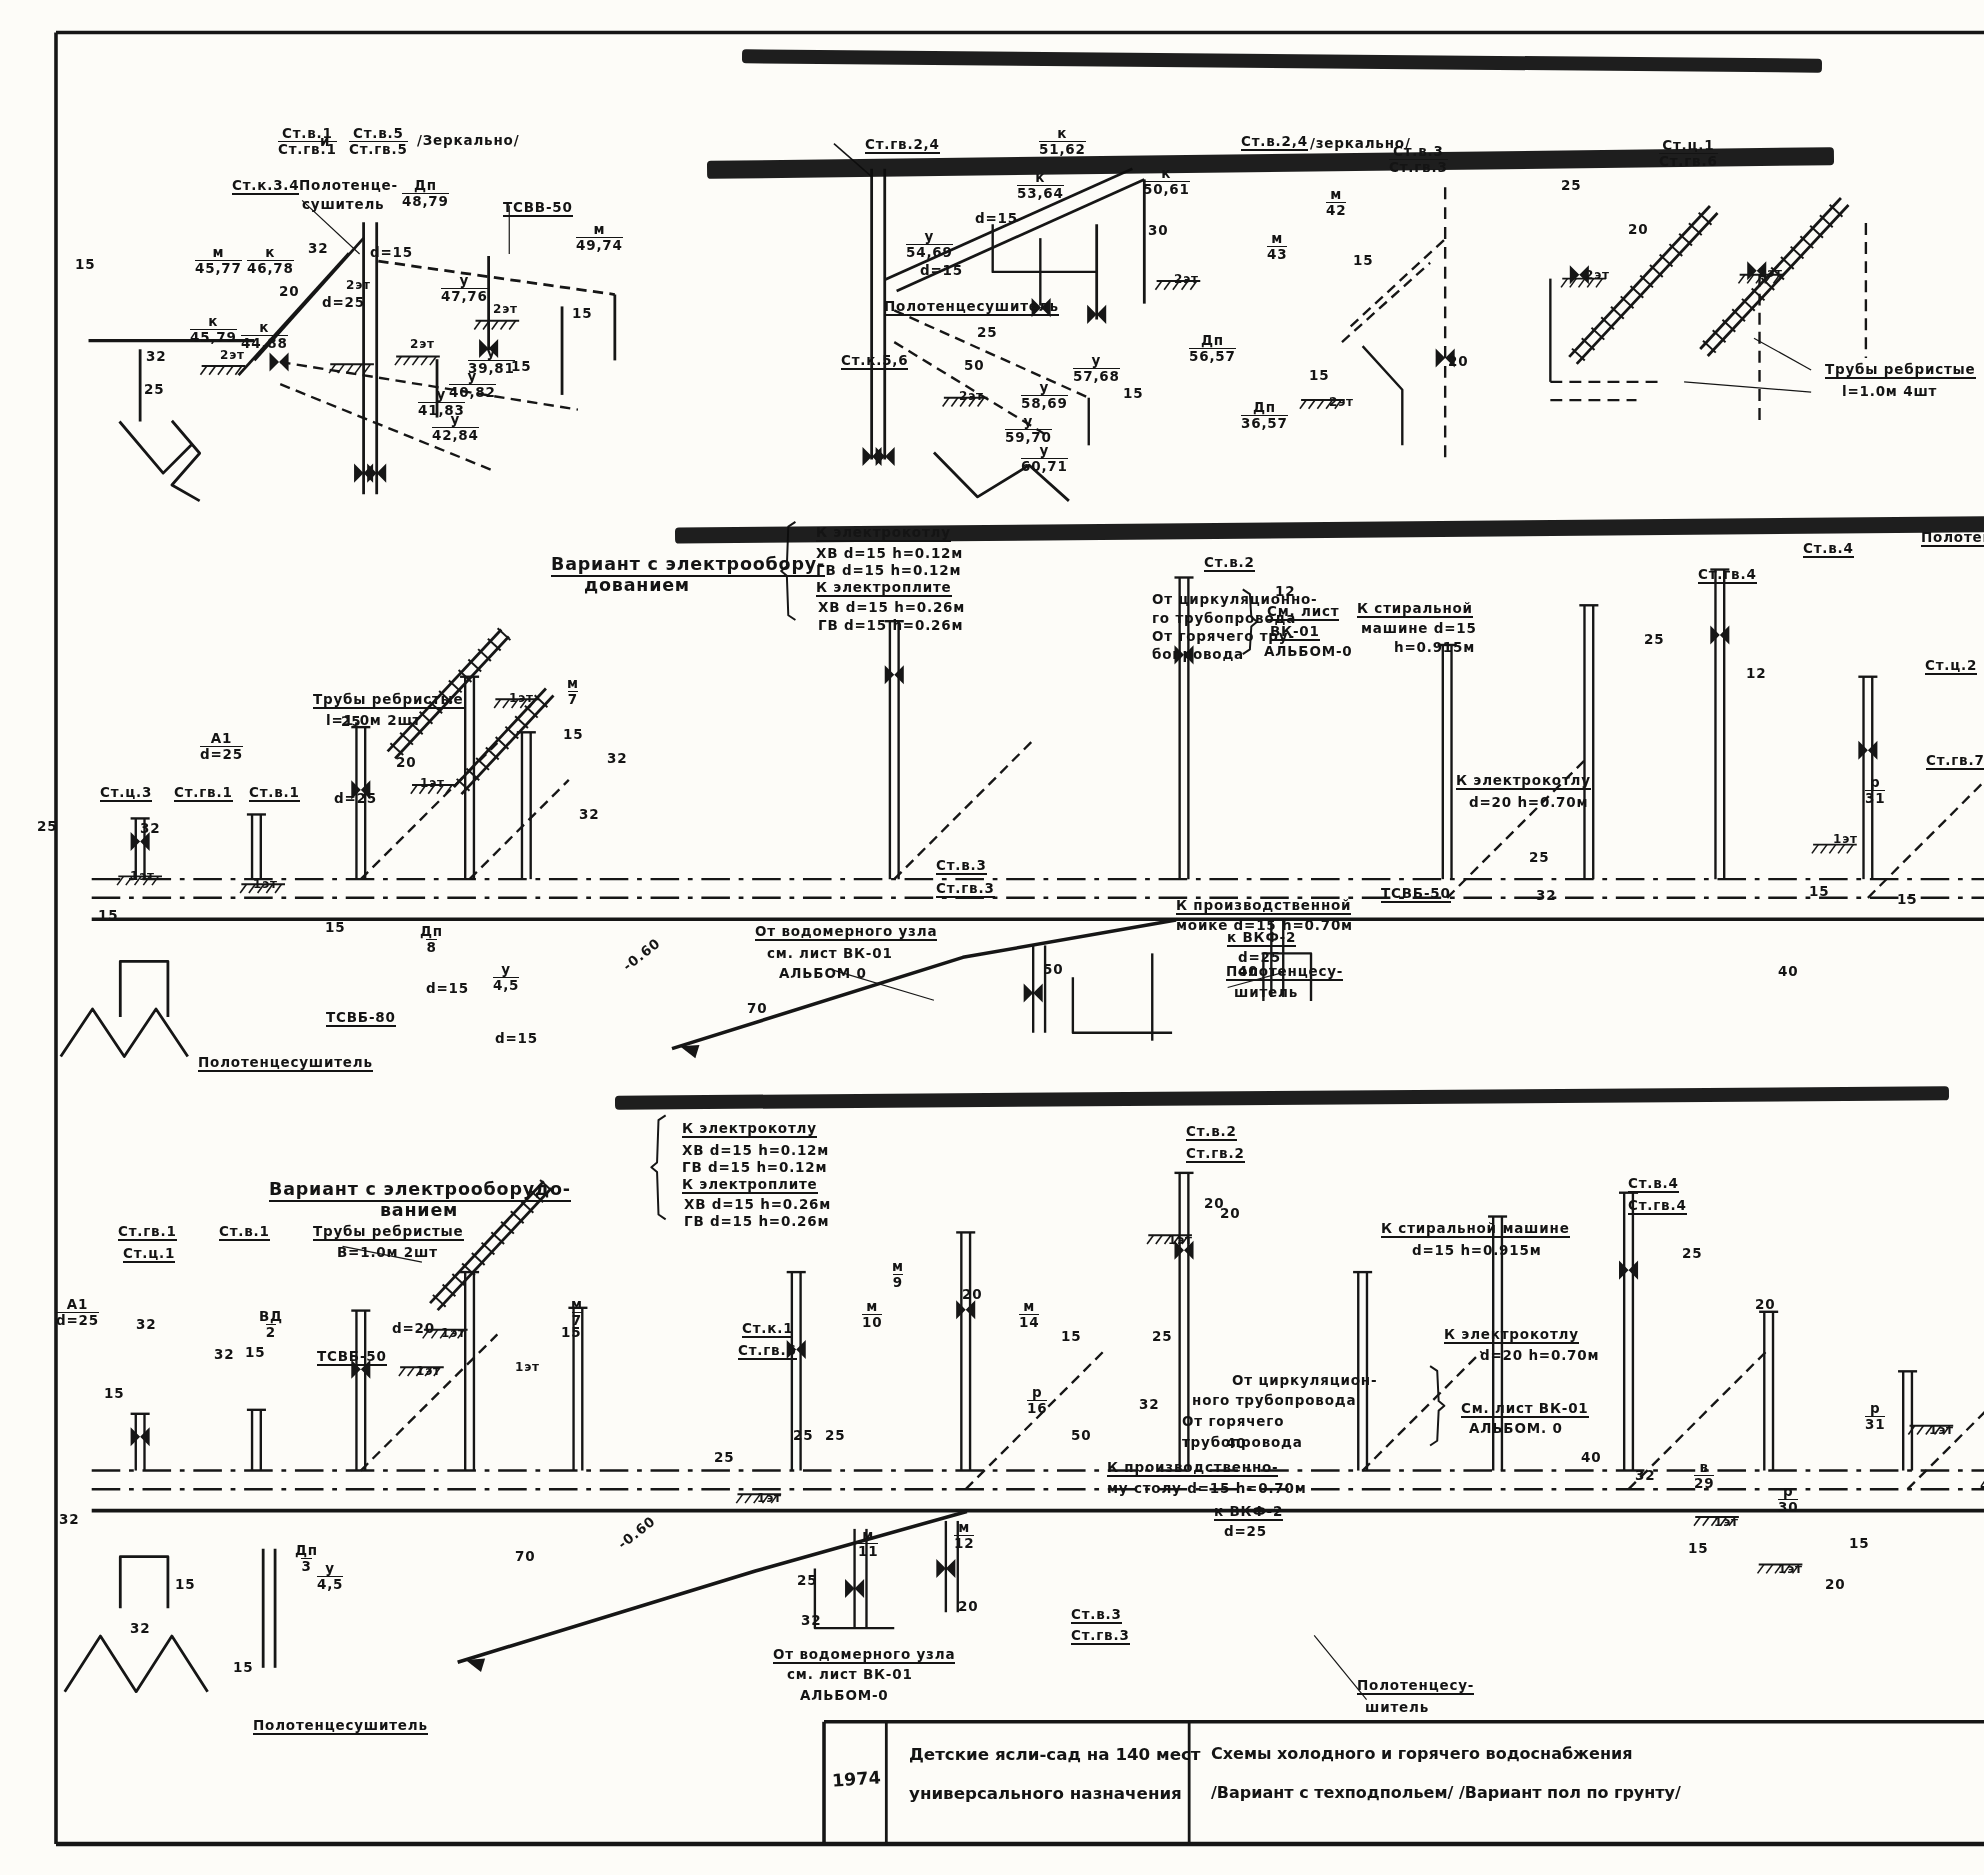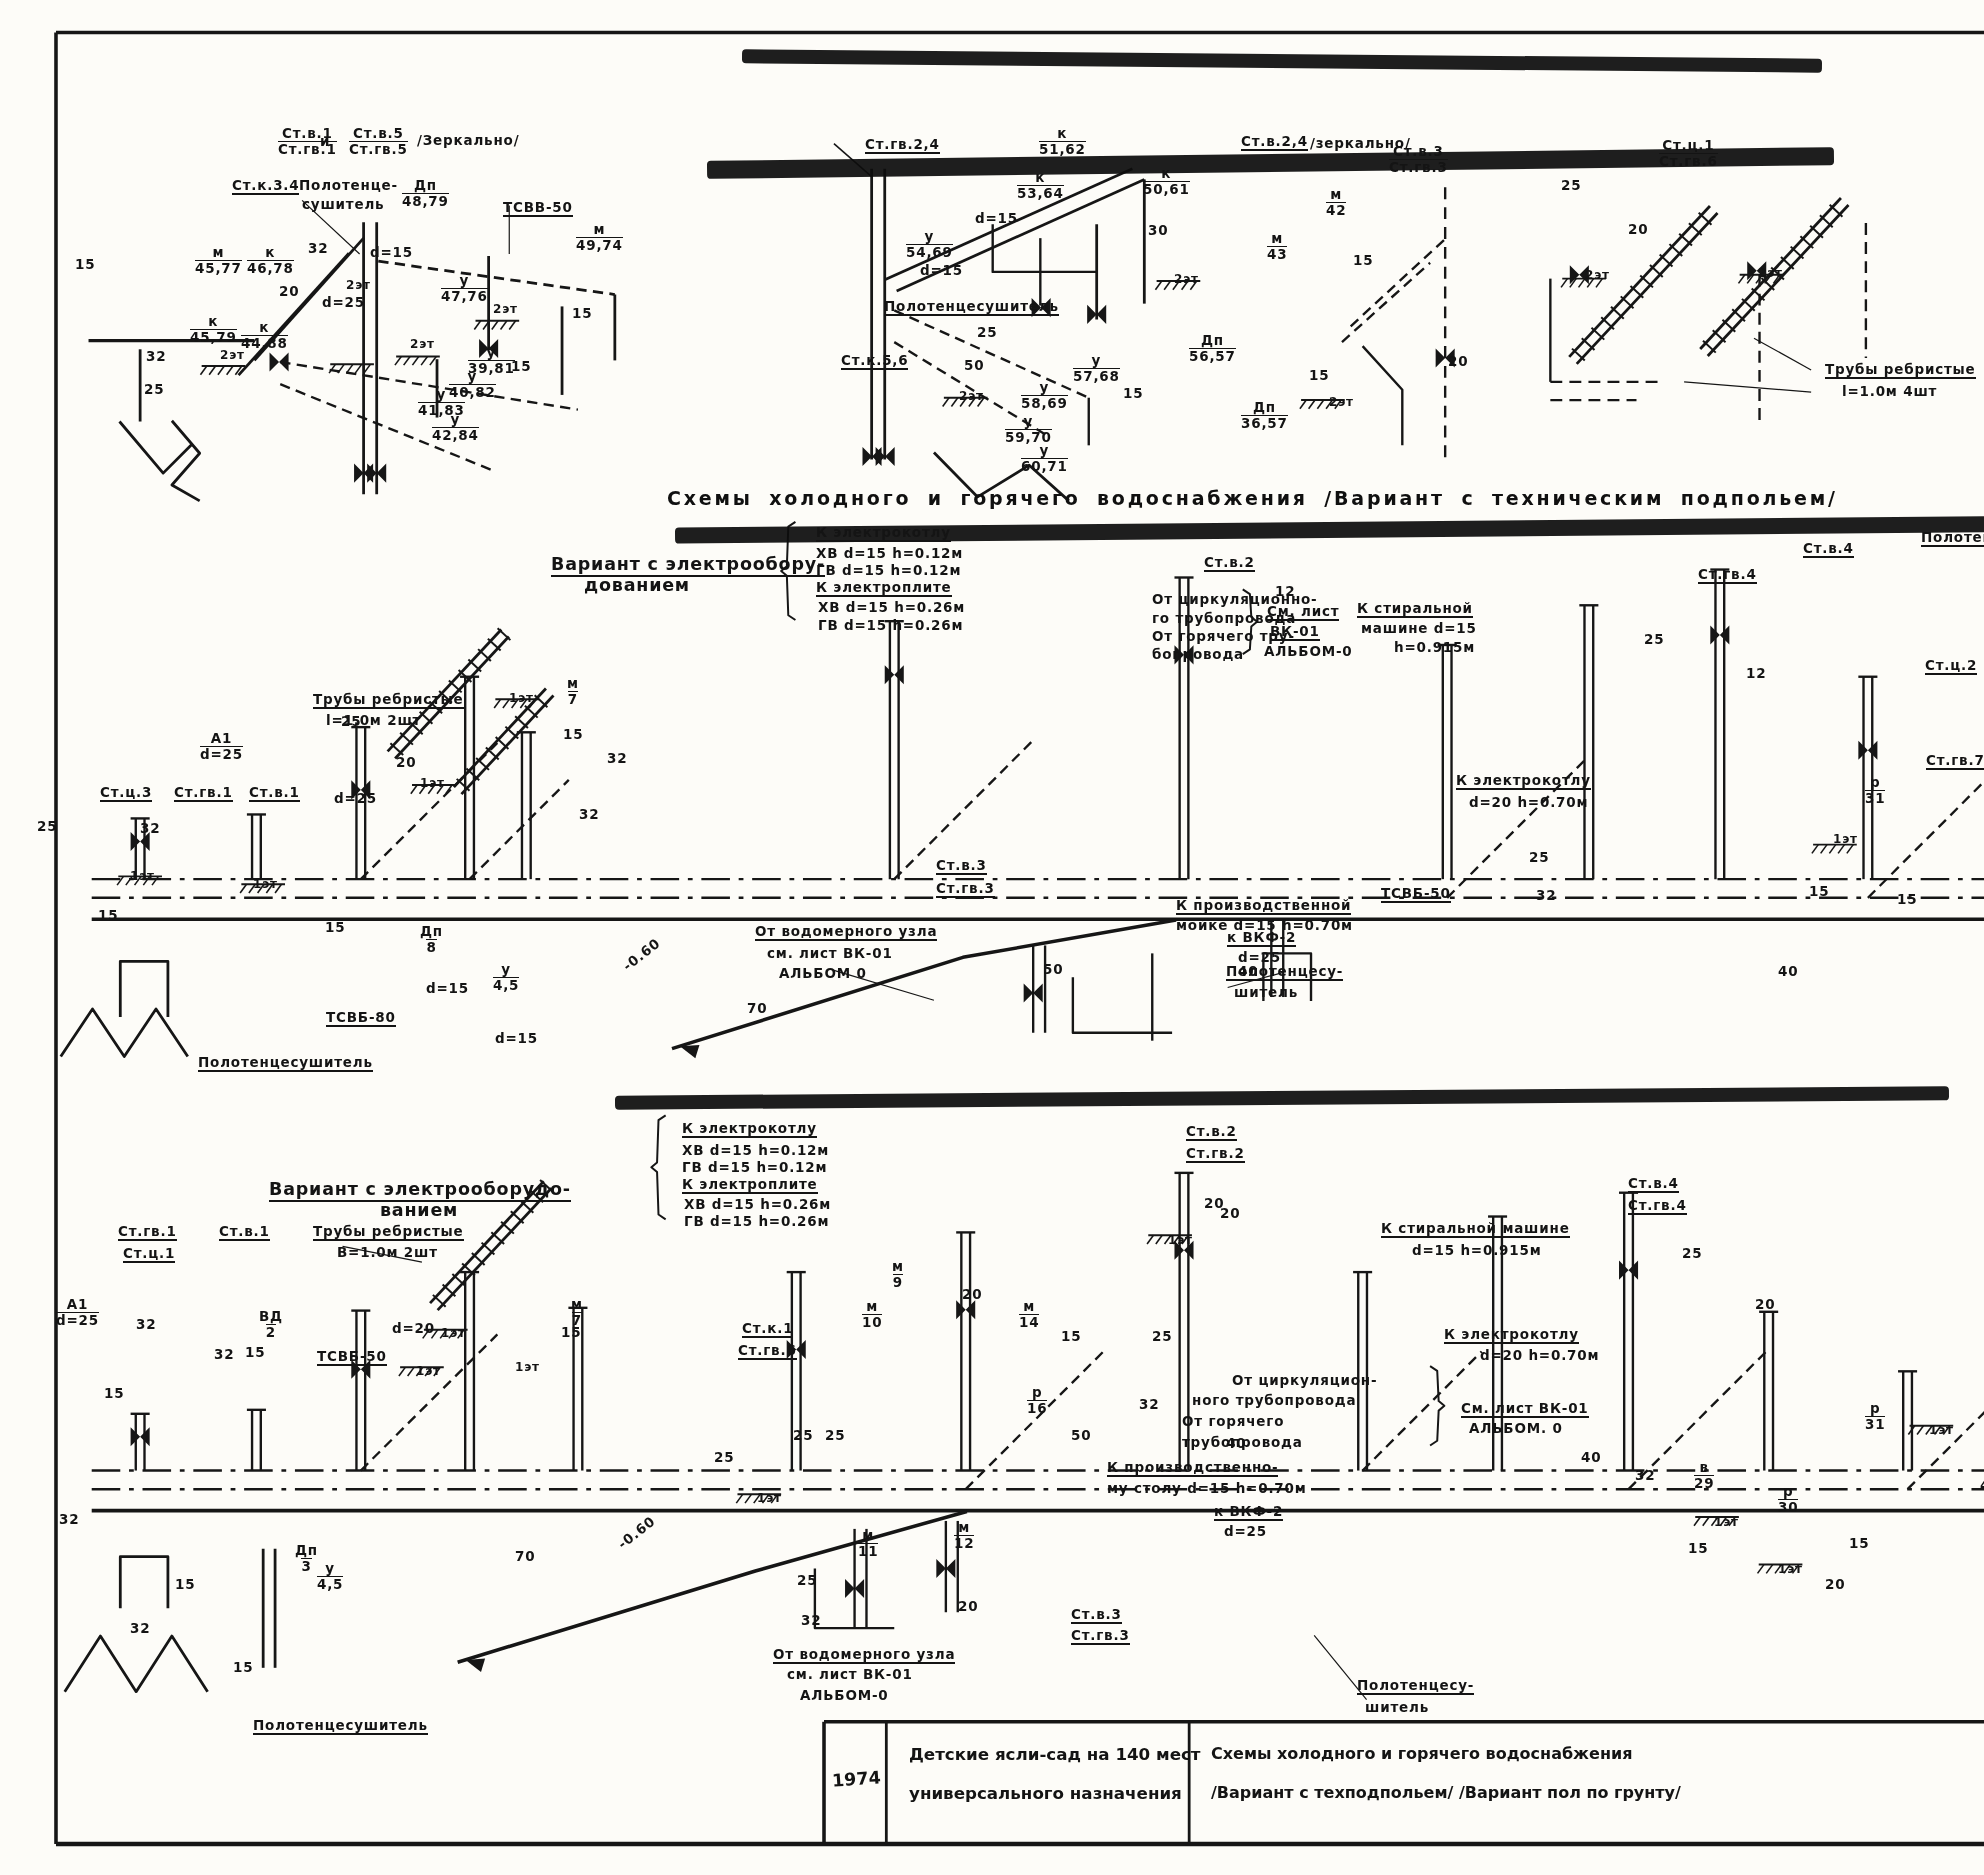--- a/index.html
+++ b/index.html
@@ -584,21 +584,20 @@
       <polyline points="2003 1315 1985 1327 1981.4 1426.5 1967 1438.5 1981.4 1450.5 1985 1550 2003 1562" fill="none" stroke="#161616" stroke-width="5" stroke-linejoin="round"></polyline>
       <polyline points="1676 2810 1658 2822 1654.4 2929 1640 2941 1654.4 2953 1658 3060 1676 3072" fill="none" stroke="#161616" stroke-width="5" stroke-linejoin="round"></polyline>
       <polyline points="3130 1485 3148 1497 3151.6 1554.5 3166 1566.5 3151.6 1578.5 3148 1636 3130 1648" fill="none" stroke="#161616" stroke-width="5" stroke-linejoin="round"></polyline>
       <polyline points="3602 3442 3620 3454 3623.6 3530 3638 3542 3623.6 3554 3620 3630 3602 3642" fill="none" stroke="#161616" stroke-width="5" stroke-linejoin="round"></polyline>
     </svg>
 
   <div class="smear" style="left:742px;top:54px;width:1080px;height:13.5px;transform:rotate(.5deg)"></div>
   <div class="smear" style="left:707px;top:154px;width:1127px;height:17.5px;transform:rotate(-.7deg)"></div>
 
   <div class="smear" style="left:675px;top:521px;width:1520px;height:16px;transform:rotate(-.5deg)"></div>
-  <div class="title" style="left:667px;top:487px;font-size:19px;letter-spacing:2.8px;word-spacing:7.1px;">Схемы  холодного  и  горячего  водоснабжения /Вариант с техническим подпольем/</div>
 
   <div class="smear" style="left:615px;top:1091px;width:1334px;height:14.3px;transform:rotate(-.4deg)"></div>
 
   <div>
     <div class="tb" style="left:832px;top:1769px;font-size:17.5px;transform:rotate(-4deg)">1974</div>
     <div class="tb" style="left:909px;top:1744px;font-size:16.7px;">Детские ясли-сад на 140 мест</div>
     <div class="tb" style="left:909px;top:1783px;font-size:16.7px;">универсального назначения</div>
     <div class="tb" style="left:1211px;top:1744px;font-size:16px;">Схемы холодного и горячего водоснабжения</div>
     <div class="tb" style="left:1211px;top:1783px;font-size:16px;">/Вариант с техподпольем/ /Вариант пол по грунту/</div>
 

